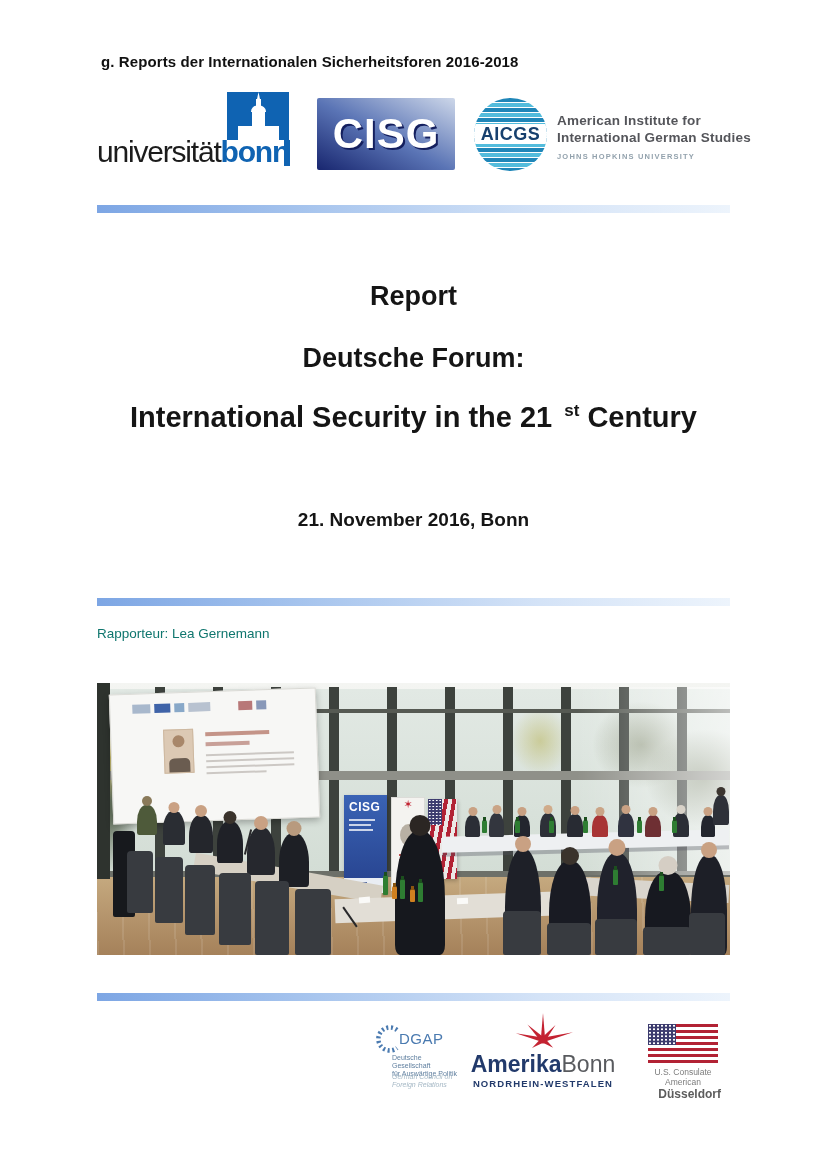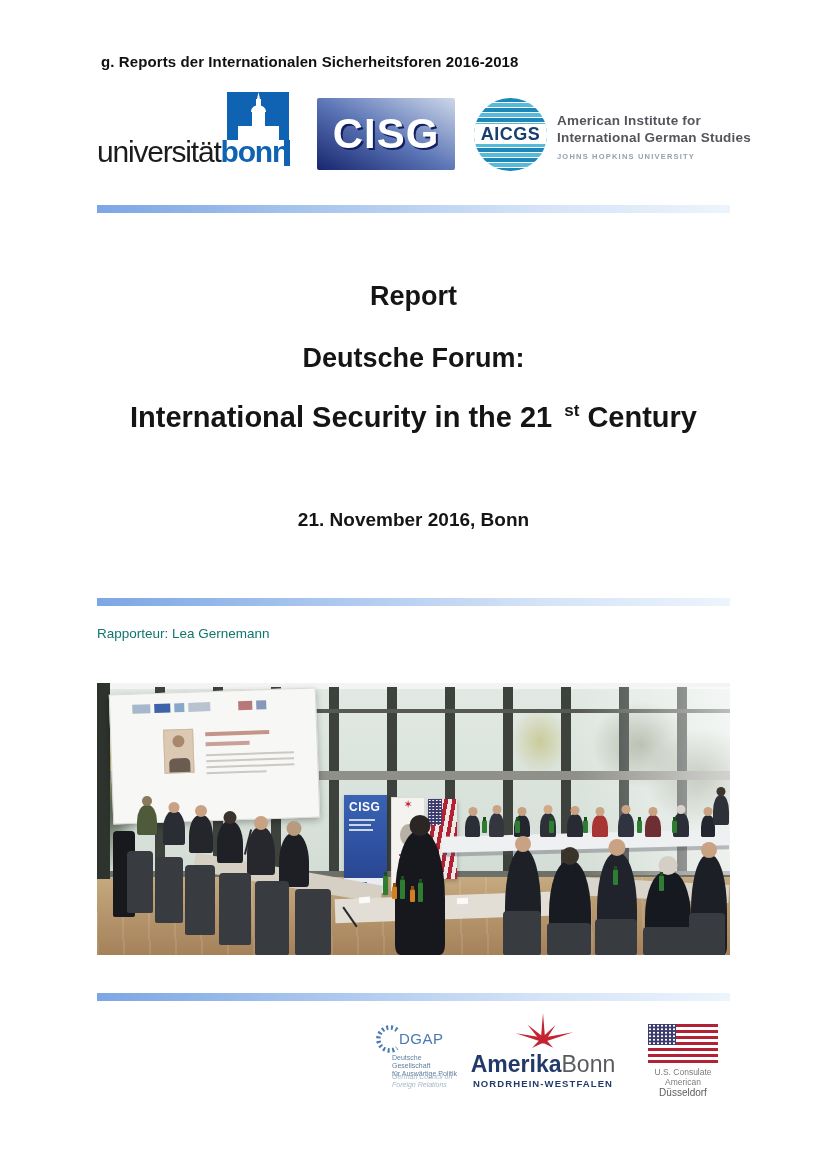--- a/index.html
+++ b/index.html
@@ -124,21 +124,21 @@
   .f-ah .name .b { font-weight:bold; color:#223a6b; }
   .f-ah .name .l { color:#585a5e; }
   .f-ah .region { margin-top:2px; font-size:9.5px; font-weight:bold; letter-spacing:1.1px; color:#223a6b; }
 
   .f-flag { left:645px; top:1024px; width:76px; text-align:center; }
   .usflag { width:70px; height:39px; margin:0 auto; position:relative;
             background:repeating-linear-gradient(180deg,#b22234 0 3px,#fff 3px 6px); }
   .usflag i { position:absolute; left:0; top:0; width:28px; height:21px; background:#3c3b6e;
               background-image:radial-gradient(circle,#fff 1px,transparent 1.3px); background-size:4px 3.5px; }
   .f-flag .l1 { margin-top:4px; font-size:8.5px; color:#7c7c7c; }
-  .f-flag .l2 { font-size:10px; font-weight:normal; color:#5c5c5c; }
+  .f-flag .l2 { font-size:12px; font-weight:bold; color:#5c5c5c;text-align:right; }
 </style>
 </head>
 <body>
 
 <div class="page">
 
   <div class="abs hdr">g. Reports der Internationalen Sicherheitsforen 2016-2018</div>
 
   <div class="abs unibonn-square">
     <svg width="62" height="48" viewBox="0 0 62 48">

